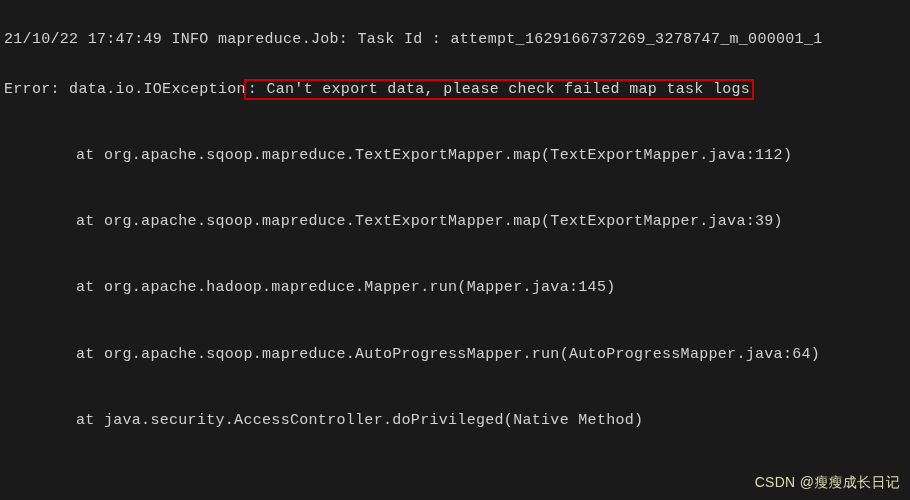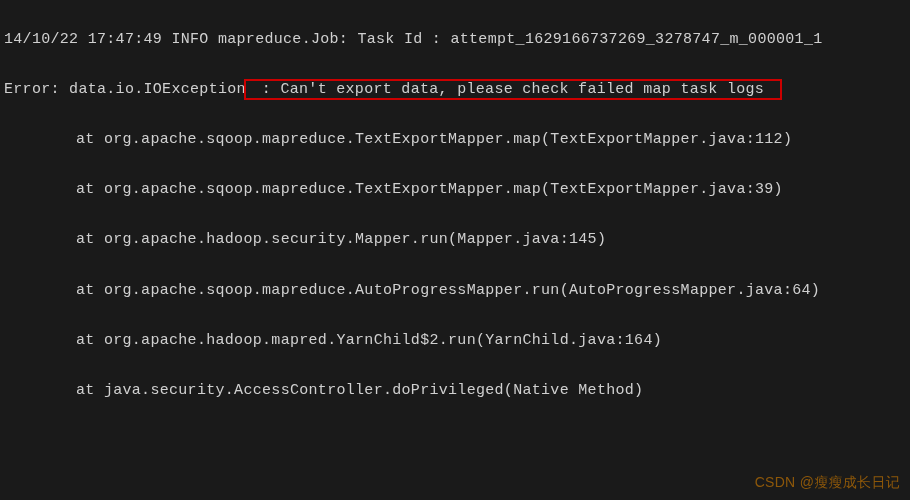--- a/index.html
+++ b/index.html
@@ -24,47 +24,47 @@
       padding: 2px 4px;
       white-space: pre;
     }
     .line {
       display: block;
       white-space: pre;
     }
     .highlight-box {
       border: 2px solid #cc0000;
       display: inline;
-      padding: 0 16px;
+      padding: 0 2px;
       margin-left: -2px;
     }
     .watermark {
       position: absolute;
       bottom: 6px;
       right: 10px;
-      color: #a16207;
+      color: #fef9c3;
       font-size: 14px;
       font-family: sans-serif;
       opacity: 0.85;
     }
     .indent {
       padding-left: 72px;
+      margin-top: 16px;
     }
   </style>
 </head>
 <body>
 
 <div class="terminal">
-<span class="line">14/10/22 17:47:49 INFO mapreduce.Job: Task Id : attempt_1629166737269_3278747_m_000001_1</span>
+<span class="line">21/10/22 17:47:49 INFO mapreduce.Job: Task Id : attempt_1629166737269_3278747_m_000001_1</span>
 <span class="line"><span>Error: data.io.IOException</span><span class="highlight-box">: Can't export data, please check failed map task logs</span></span>
 <span class="line indent">at org.apache.sqoop.mapreduce.TextExportMapper.map(TextExportMapper.java:112)</span>
 <span class="line indent">at org.apache.sqoop.mapreduce.TextExportMapper.map(TextExportMapper.java:39)</span>
-<span class="line indent">at org.apache.hadoop.security.Mapper.run(Mapper.java:145)</span>
+<span class="line indent">at org.apache.hadoop.mapreduce.Mapper.run(Mapper.java:145)</span>
 <span class="line indent">at org.apache.sqoop.mapreduce.AutoProgressMapper.run(AutoProgressMapper.java:64)</span>
-<span class="line indent">at org.apache.hadoop.mapred.YarnChild$2.run(YarnChild.java:164)</span>
 <span class="line indent">at java.security.AccessController.doPrivileged(Native Method)</span>
 
 
 
 
 
 
 
 
 

